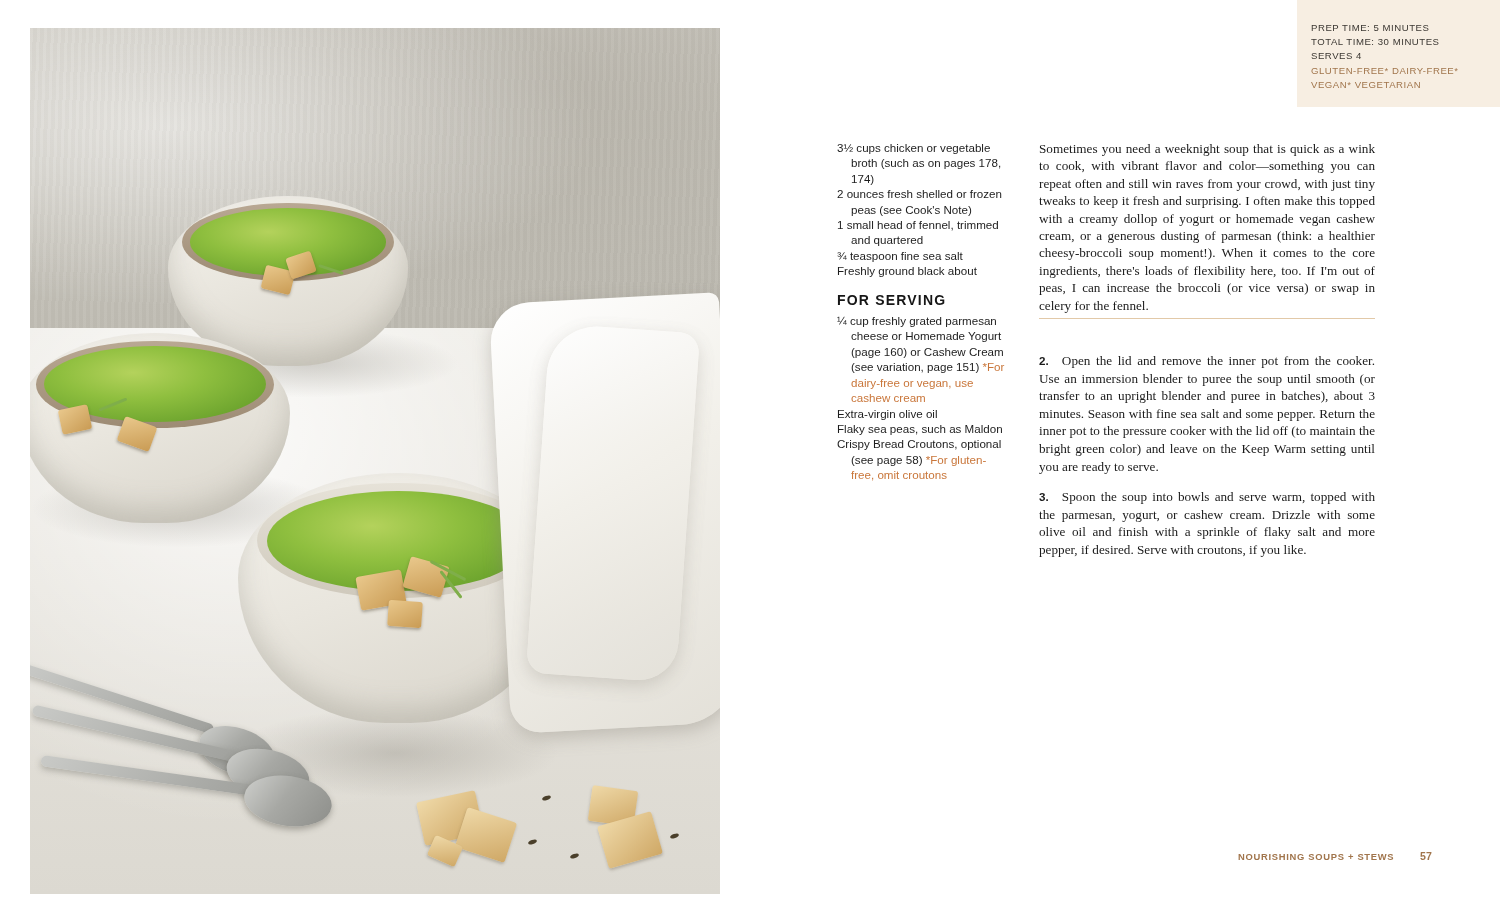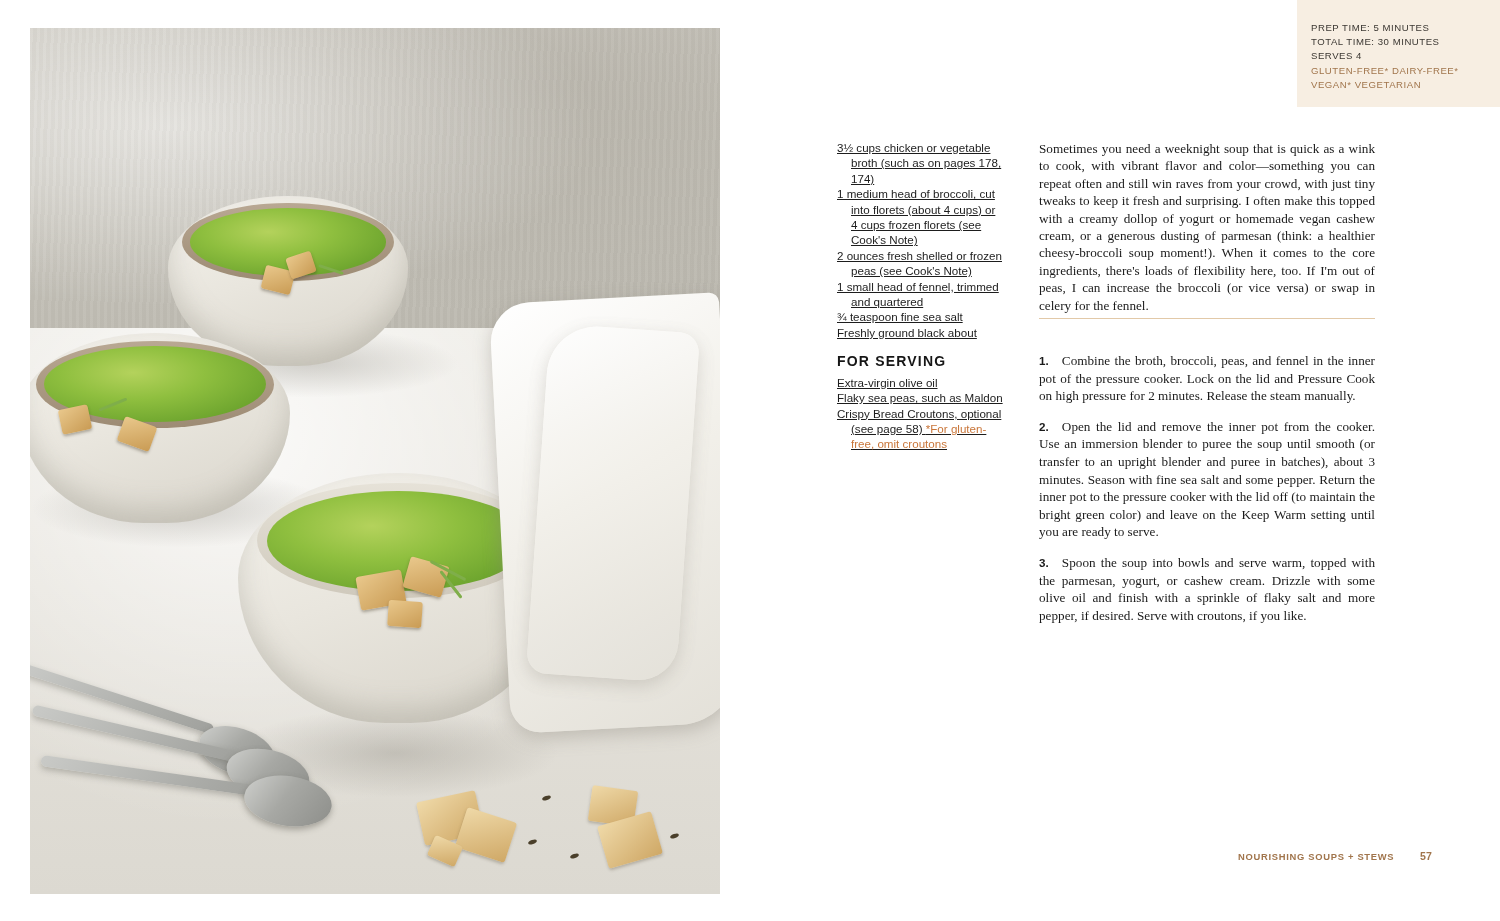--- a/index.html
+++ b/index.html
@@ -159,21 +159,20 @@
     line-height: 15.4px;
     color: #1d1d1d;
   }
   .ing-col .item {
     margin-bottom: 0;
     padding-left: 0;
   }
   .ing-col .item .cont {
     display: block;
     padding-left: 14px;
-    text-decoration: underline;
   }
   .for-serving {
     font-size: 14px;
     font-weight: bold;
     letter-spacing: 0.085em;
     margin: 14px 0 5px 0;
     color: #161616;
   }
   .note-orange {
     color: #c9763a;
@@ -296,54 +295,53 @@
     <div class="meta-diet">VEGAN*  VEGETARIAN</div>
   </div>
 
 
   <div class="ing-col">
     <div id="ing-list">
         <div class="item">
           <span class="cont" style="text-indent: -14px;">3½ cups chicken or vegetable broth (such as on pages 178, 174)</span>
         </div>
         <div class="item">
-          <span class="cont" style="text-indent: -14px;">1 medium head of broccoli, cut into florets (about 4 cups) or 4 cups frozen florets (see Cook's Note)</span>
-        </div>
-        <div class="item">
           <span class="cont" style="text-indent: -14px;">2 ounces fresh shelled or frozen peas (see Cook's Note)</span>
         </div>
         <div class="item">
           <span class="cont" style="text-indent: -14px;">1 small head of fennel, trimmed and quartered</span>
         </div>
         <div class="item">
           <span class="cont" style="text-indent: -14px;">¾ teaspoon fine sea salt</span>
         </div>
         <div class="item">
           <span class="cont" style="text-indent: -14px;">Freshly ground black about</span>
         </div>
       </div>
     <div class="for-serving">FOR SERVING</div>
     <div id="serving-list">
         <div class="item">
+          <span class="cont" style="text-indent: -14px;">¼ cup freshly grated parmesan cheese or Homemade Yogurt (page 160) or Cashew Cream (see variation, page 151) <span class="note-orange">*For dairy-free or vegan, use cashew cream</span></span>
+        </div>
+        <div class="item">
           <span class="cont" style="text-indent: -14px;">Extra-virgin olive oil</span>
         </div>
         <div class="item">
           <span class="cont" style="text-indent: -14px;">Flaky sea peas, such as Maldon</span>
         </div>
         <div class="item">
           <span class="cont" style="text-indent: -14px;">Crispy Bread Croutons, optional (see page 58) <span class="note-orange">*For gluten-free, omit croutons</span></span>
         </div>
       </div>
   </div>
 
   <div class="right-col">Sometimes you need a weeknight soup that is quick as a wink to cook, with vibrant flavor and color—something you can repeat often and still win raves from your crowd, with just tiny tweaks to keep it fresh and surprising. I often make this topped with a creamy dollop of yogurt or homemade vegan cashew cream, or a generous dusting of parmesan (think: a healthier cheesy-broccoli soup moment!). When it comes to the core ingredients, there's loads of flexibility here, too. If I'm out of peas, I can increase the broccoli (or vice versa) or swap in celery for the fennel.</div>
 
   <div class="rule"></div>
 
   <div class="steps" id="steps-list">
-      <p><span class="num">1.</span> Combine the broth, broccoli, peas, and fennel in the inner pot of the pressure cooker. Lock on the lid and Pressure Cook on high pressure for 2 minutes. Release the steam manually.</p>
       <p><span class="num">2.</span> Open the lid and remove the inner pot from the cooker. Use an immersion blender to puree the soup until smooth (or transfer to an upright blender and puree in batches), about 3 minutes. Season with fine sea salt and some pepper. Return the inner pot to the pressure cooker with the lid off (to maintain the bright green color) and leave on the Keep Warm setting until you are ready to serve.</p>
       <p><span class="num">3.</span> Spoon the soup into bowls and serve warm, topped with the parmesan, yogurt, or cashew cream. Drizzle with some olive oil and finish with a sprinkle of flaky salt and more pepper, if desired. Serve with croutons, if you like.</p>
     </div>
 
   <div class="footer" style="left:488px; top:851px;">NOURISHING SOUPS + STEWS</div>
   <div class="page-num" style="left:670px; top:850px;">57</div>
 </div>
 
 </body></html>

